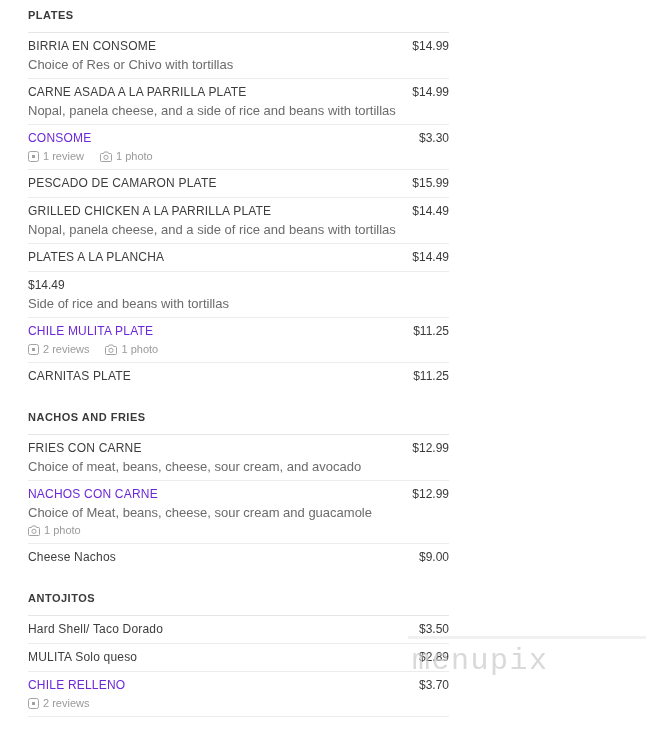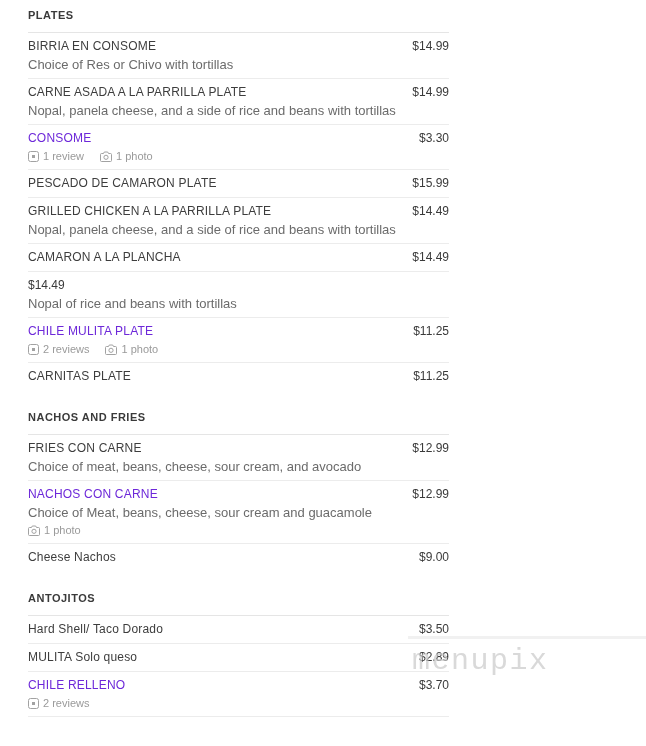--- a/index.html
+++ b/index.html
@@ -163,31 +163,31 @@
     <div class="row1">
       <span class="name">GRILLED CHICKEN A LA PARRILLA PLATE</span>
       <span class="price">$14.49</span>
     </div>
     <div class="desc">Nopal, panela cheese, and a side of rice and beans with tortillas</div>
 
   </div>
 
   <div class="item">
     <div class="row1">
-      <span class="name">CAMARON A LA PLANCHA</span>
+      <span class="name">PLATES A LA PLANCHA</span>
       <span class="price">$14.49</span>
     </div>
 
   </div>
 
   <div class="item">
     <div class="row1">
       <span class="price">$14.49</span>
     </div>
-    <div class="desc">Nopal of rice and beans with tortillas</div>
+    <div class="desc">Side of rice and beans with tortillas</div>
 
   </div>
 
   <div class="item">
     <div class="row1">
       <span class="name link">CHILE MULITA PLATE</span>
       <span class="price">$11.25</span>
     </div>
 
     <div class="meta">

